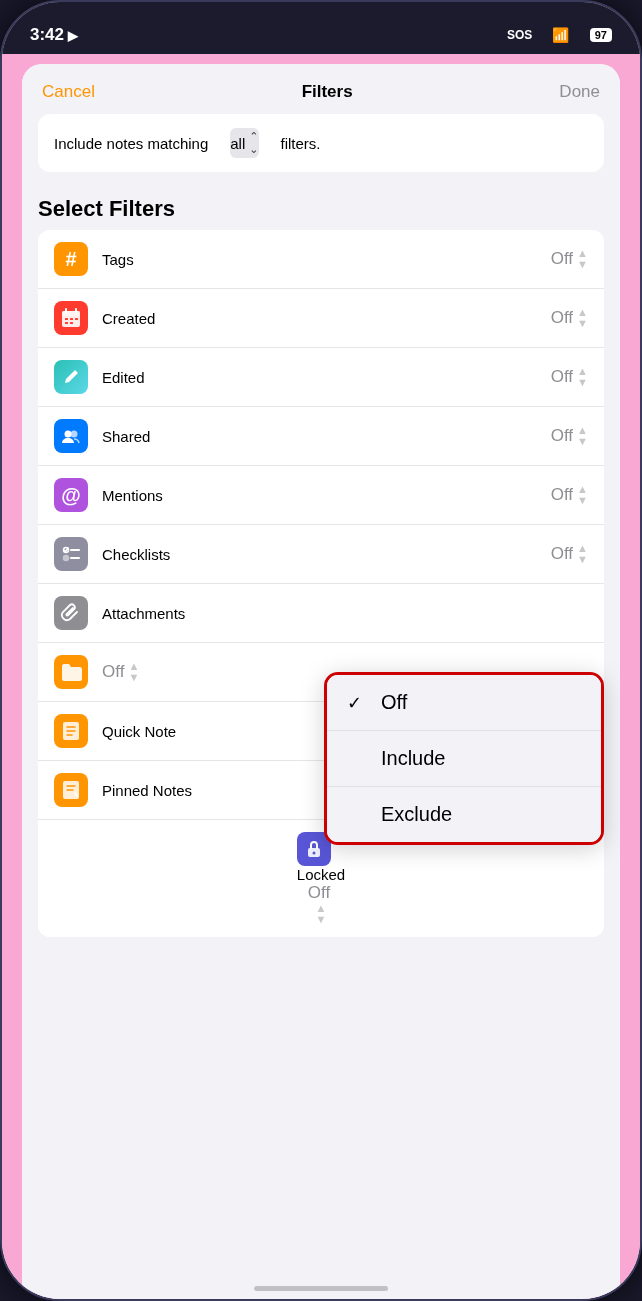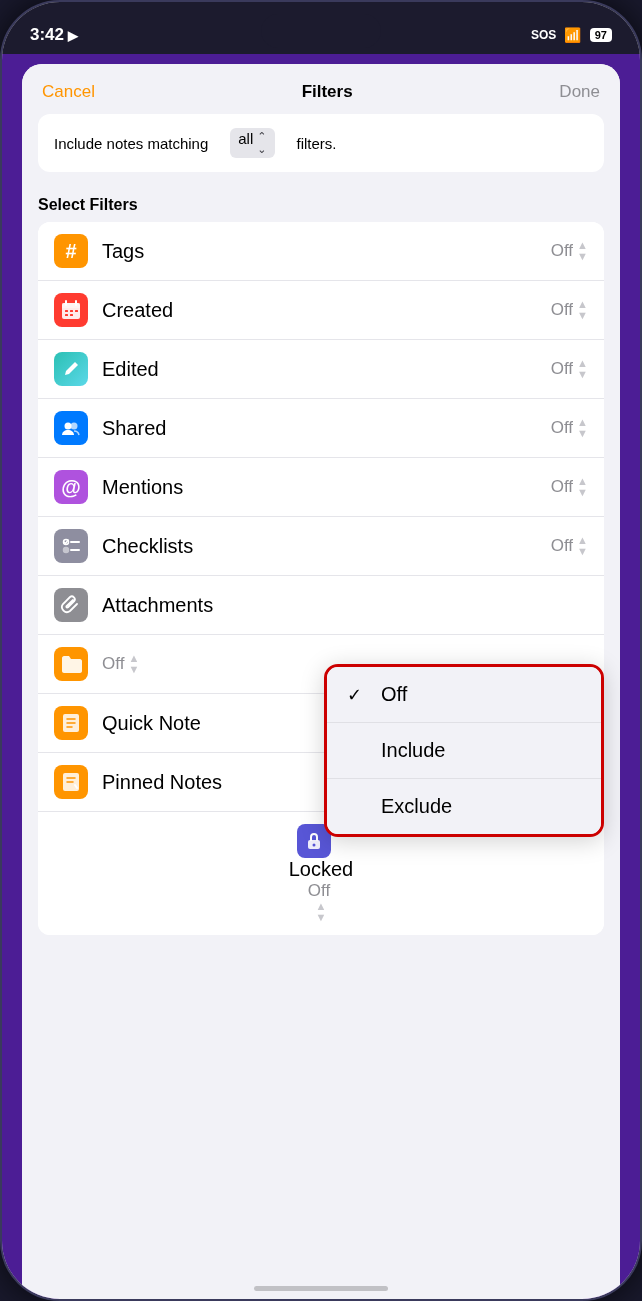--- a/index.html
+++ b/index.html
@@ -47,21 +47,21 @@
       font-weight: 600;
       color: white;
       display: flex;
       align-items: center;
       gap: 4px;
     }
 
     .status-icons {
       display: flex;
       align-items: center;
-      gap: 8px;
+      gap: 20px;
       color: white;
       font-size: 13px;
       font-weight: 600;
     }
 
     .sos-badge {
       font-size: 12px;
       font-weight: 700;
       color: white;
     }
@@ -88,21 +88,21 @@
       left: 50%;
       transform: translateX(-50%);
       width: 120px;
       height: 34px;
       background: #1c1b2e;
       border-radius: 20px;
     }
 
     
     .content-area {
-      background: #4c1d95;
+      background: #f9a8d4;
       height: calc(100% - 52px);
       overflow: hidden;
       position: relative;
     }
 
     
     .modal-sheet {
       position: absolute;
       top: 10px;
       left: 20px;
@@ -151,36 +151,37 @@
       display: flex;
       align-items: center;
       gap: 22px;
       font-size: 15px;
       color: #000;
     }
 
     .filter-match-selector {
       background: #e5e5ea;
       border-radius: 6px;
-      padding: 2px 8px;
+      padding: 2px 0;
       font-size: 15px;
       color: #000;
       display: inline-flex;
+      align-items: center;
       gap: 4px;
     }
 
     .chevron-updown {
       font-size: 11px;
       color: #3c3c43;
     }
 
     
     .section-title {
       padding: 8px 16px 8px;
-      font-size: 16px;
+      font-size: 22px;
       font-weight: 700;
       color: #000;
     }
 
     
     .filter-list {
       background: white;
       margin: 0 16px;
       border-radius: 12px;
       overflow: visible;
@@ -217,21 +218,21 @@
       align-items: center;
       justify-content: center;
       margin-right: 14px;
       flex-shrink: 0;
       font-size: 18px;
       color: white;
     }
 
     .filter-label {
       flex: 1;
-      font-size: 20px;
+      font-size: 15px;
       color: #000;
     }
 
     .filter-value {
       color: #8e8e93;
       font-size: 17px;
       margin-right: 4px;
     }
 
     .filter-chevron {

